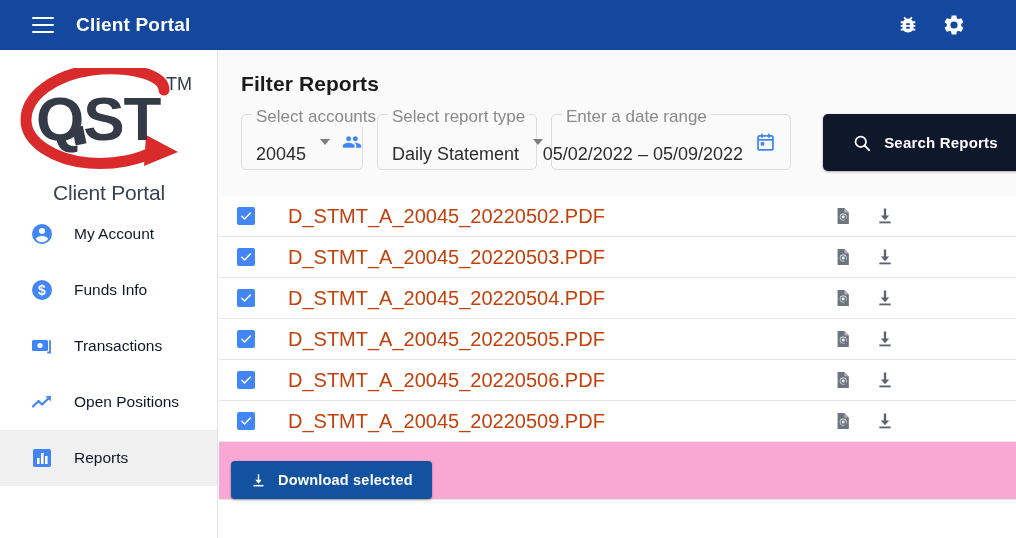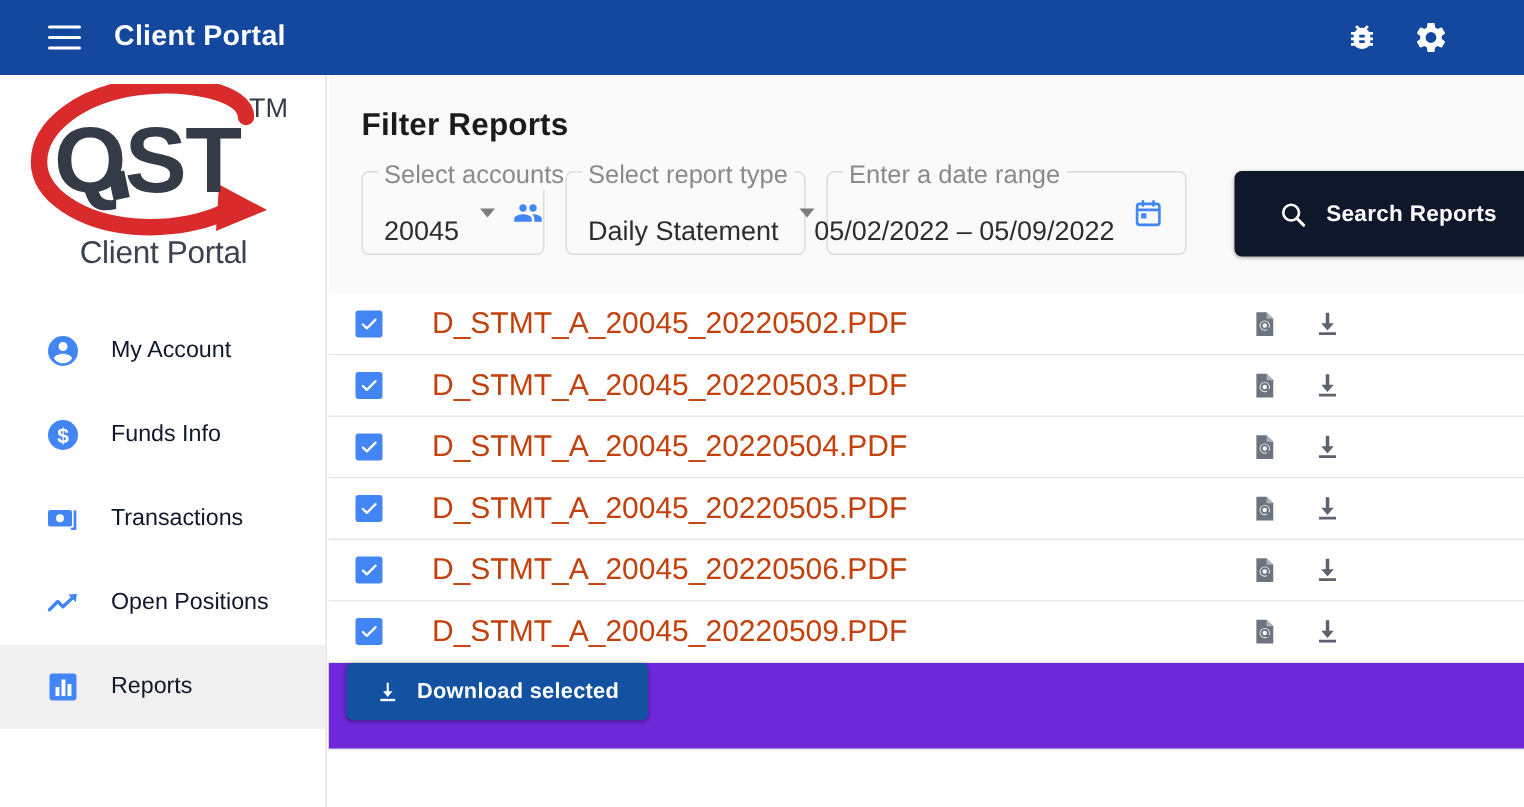--- a/index.html
+++ b/index.html
@@ -66,21 +66,21 @@
   .logo-wrap {
     position: relative;
     width: 218px;
     height: 148px;
     padding-top: 6px;
   }
   .logo-mark {
     position: relative;
     width: 190px;
     height: 105px;
-    margin: 0 auto;
+    margin: 12px auto;
   }
   .logo-mark svg { display: block; }
   .logo-caption {
     text-align: center;
     font-size: 21px;
     color: #3a4150;
     letter-spacing: -0.2px;
     margin-top: -4px;
   }
 
@@ -259,24 +259,24 @@
     border-radius: 2px;
     background: #4285f4;
     display: flex; align-items: center; justify-content: center;
     cursor: pointer;
   }
   .checkbox svg { display: block; }
 
   .table-footer {
     height: 58px;
     display: flex;
-    align-items: flex-start;
+    align-items: flex-end;
     padding-left: 12px;
     border-bottom: 1px solid #e6e6e6;
-    background: #6d28d9;
+    background: #f9a8d4;
   }
   .download-btn {
     height: 38px;
     background: #1352a0;
     color: #ffffff;
     border: none;
     border-radius: 4px;
     display: flex;
     align-items: center;
     gap: 11px;

